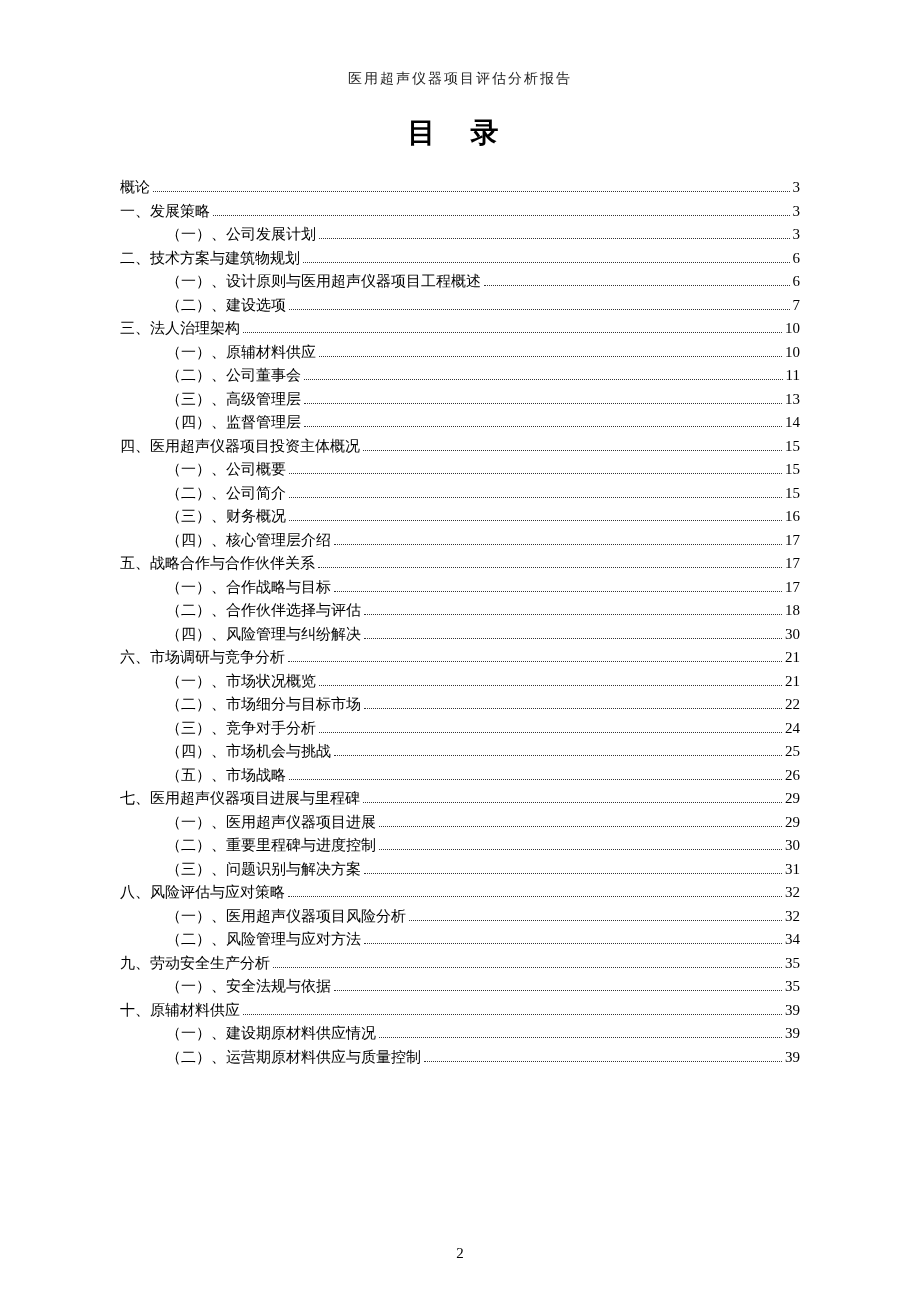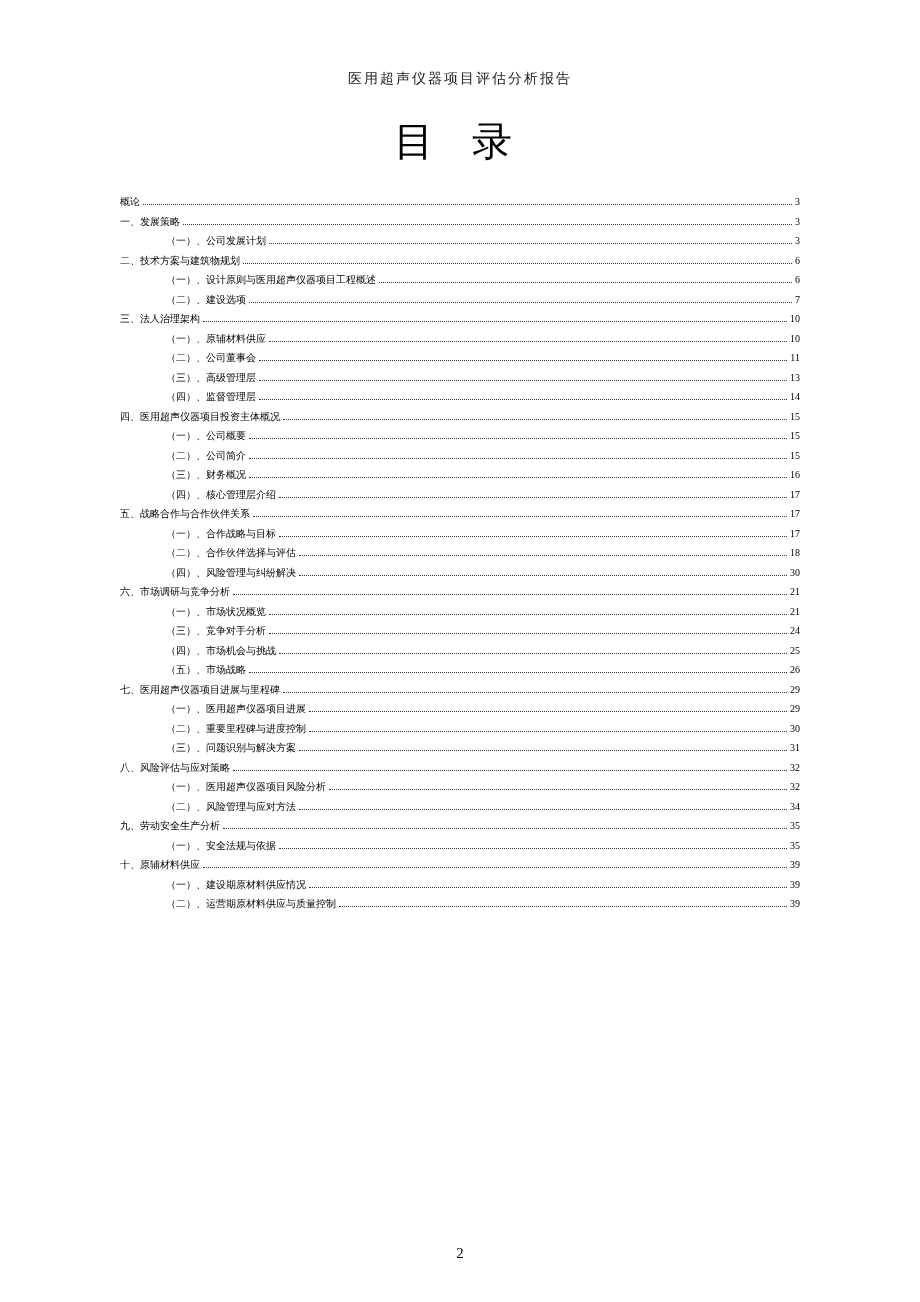--- a/index.html
+++ b/index.html
@@ -19,28 +19,28 @@
   }
   .running-header {
     text-align: center;
     font-size: 14px;
     letter-spacing: 2px;
     margin-bottom: 26px;
     color: #222;
   }
   .title {
     text-align: center;
-    font-size: 40px;
+    font-size: 28px;
     letter-spacing: 14px;
-    font-weight: normal;
+    font-weight: bold;
     margin-bottom: 28px;
     font-family: "SimSun", "宋体", serif;
   }
   .toc {
-    font-size: 10px;
+    font-size: 15px;
     line-height: 1.0;
   }
   .toc-row {
     display: flex;
     align-items: baseline;
     white-space: nowrap;
     margin-bottom: 8.5px;
   }
   .toc-row.level-0 { padding-left: 0; }
   .toc-row.level-1 { padding-left: 46px; }
@@ -178,20 +178,25 @@
         <span class="toc-label">六、市场调研与竞争分析</span>
         <span class="toc-dots"></span>
         <span class="toc-page">21</span>
       </div>
       <div class="toc-row level-1">
         <span class="toc-label">（一）、市场状况概览</span>
         <span class="toc-dots"></span>
         <span class="toc-page">21</span>
       </div>
       <div class="toc-row level-1">
+        <span class="toc-label">（二）、市场细分与目标市场</span>
+        <span class="toc-dots"></span>
+        <span class="toc-page">22</span>
+      </div>
+      <div class="toc-row level-1">
         <span class="toc-label">（三）、竞争对手分析</span>
         <span class="toc-dots"></span>
         <span class="toc-page">24</span>
       </div>
       <div class="toc-row level-1">
         <span class="toc-label">（四）、市场机会与挑战</span>
         <span class="toc-dots"></span>
         <span class="toc-page">25</span>
       </div>
       <div class="toc-row level-1">

